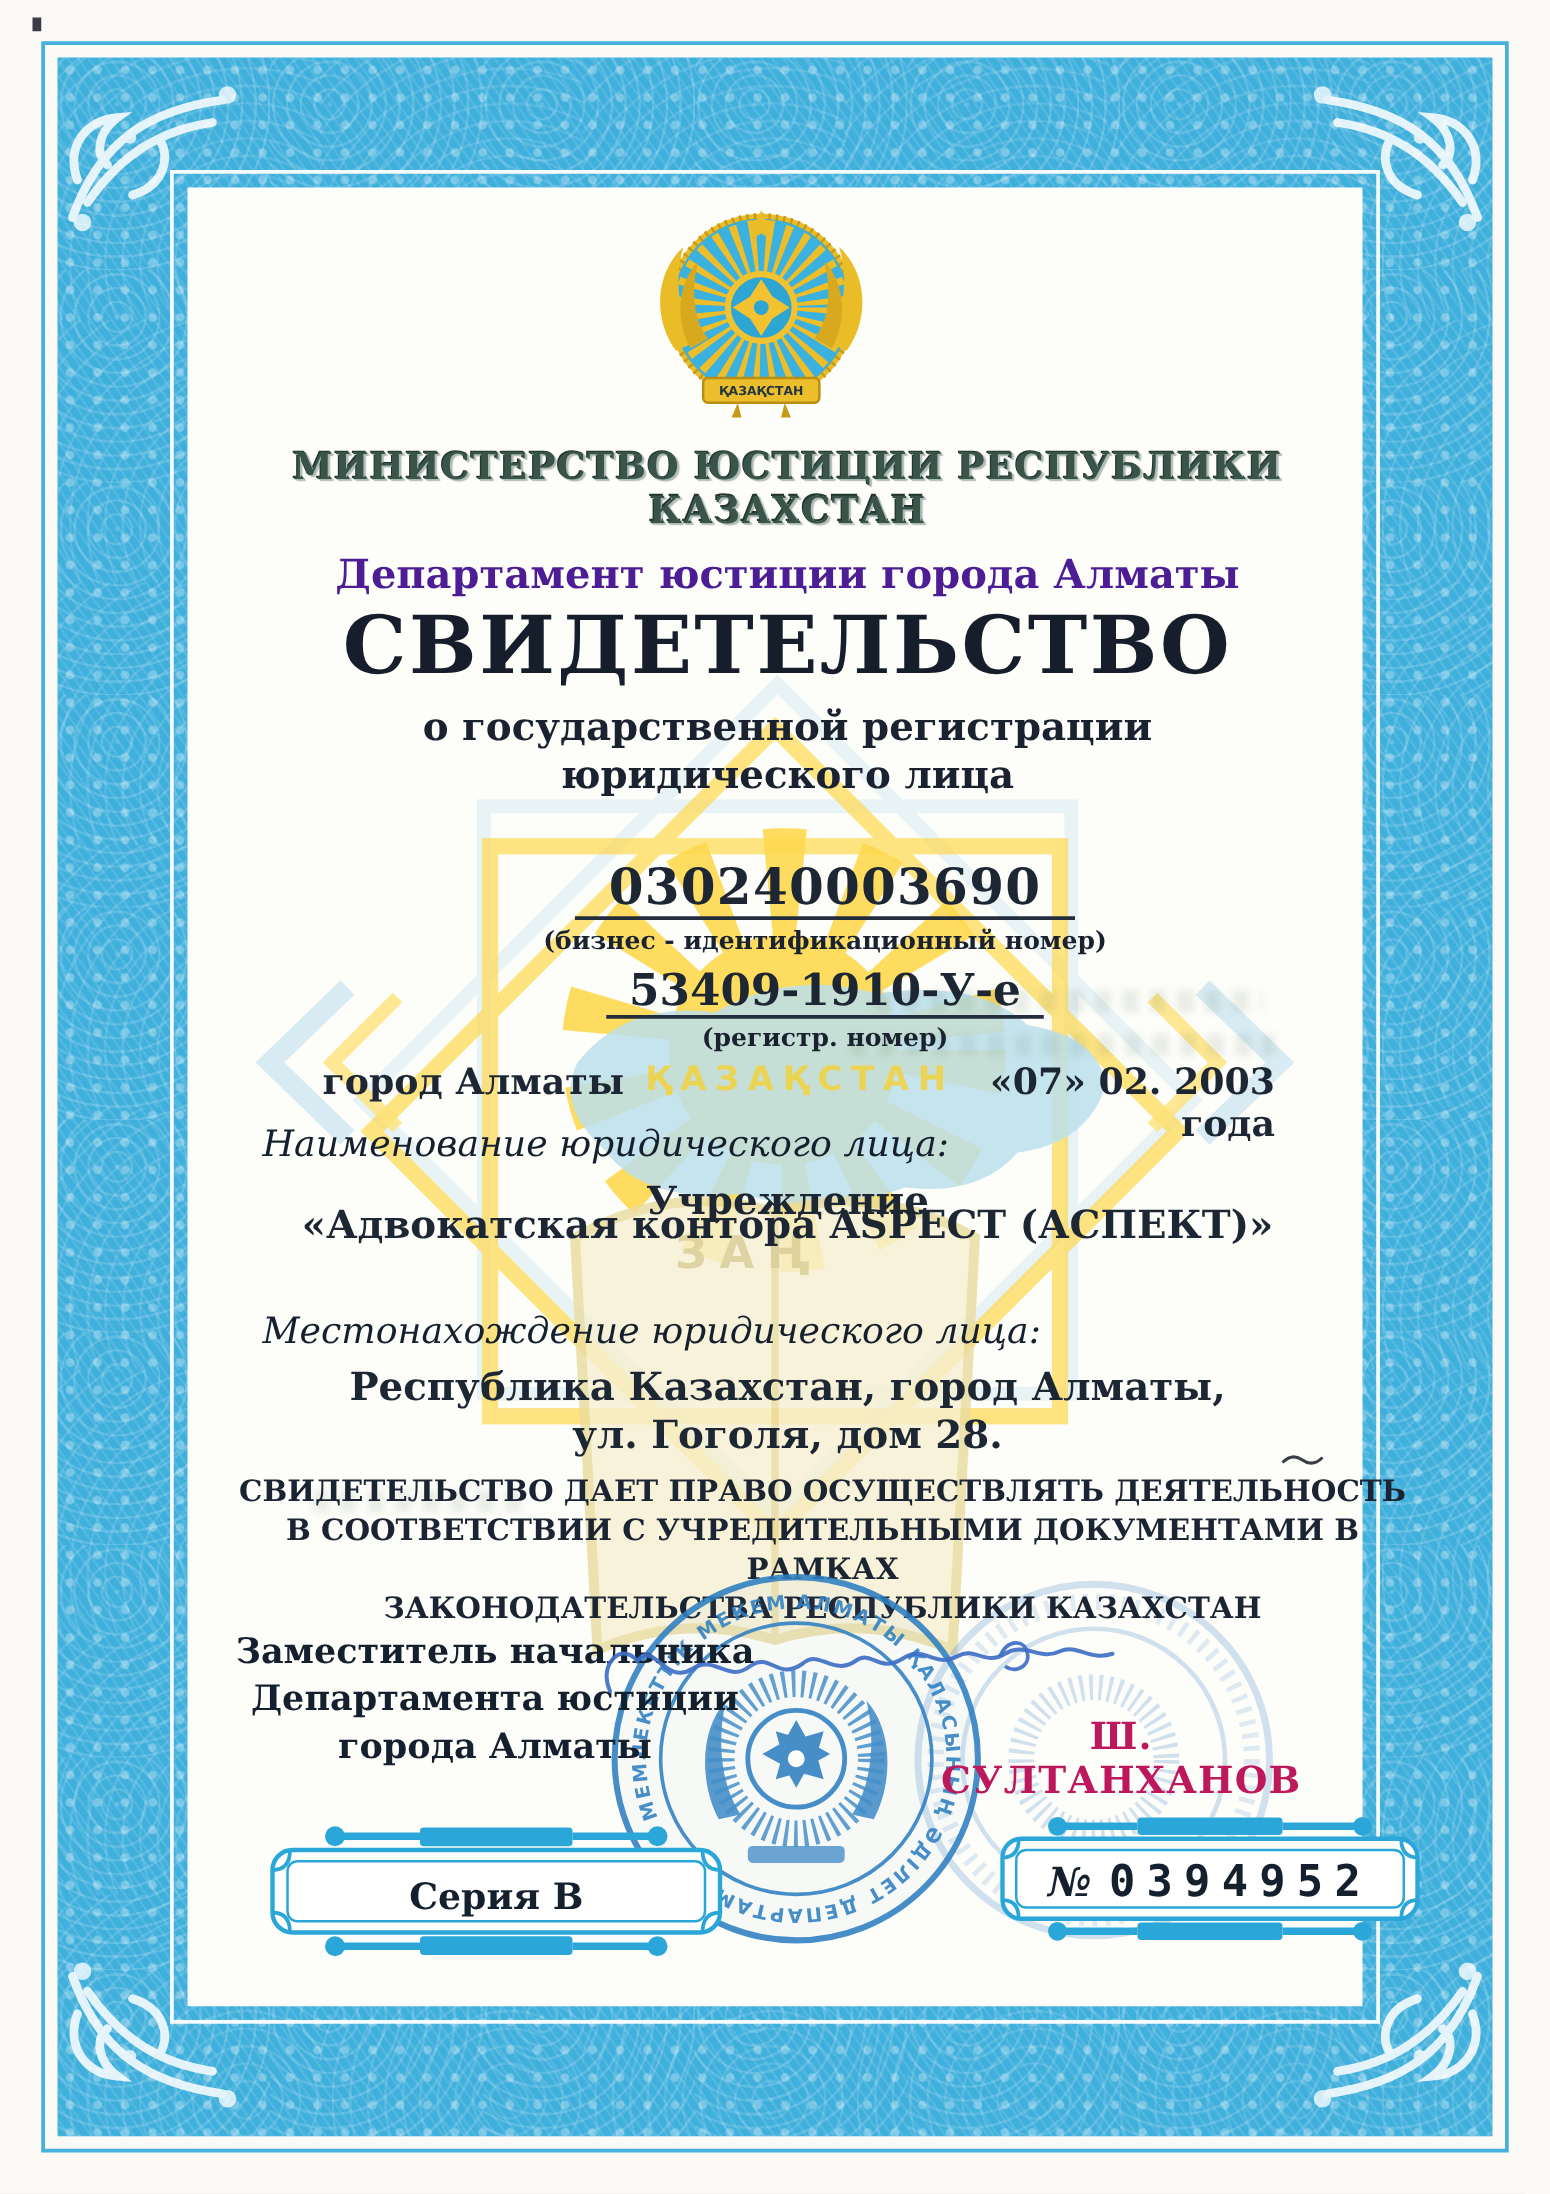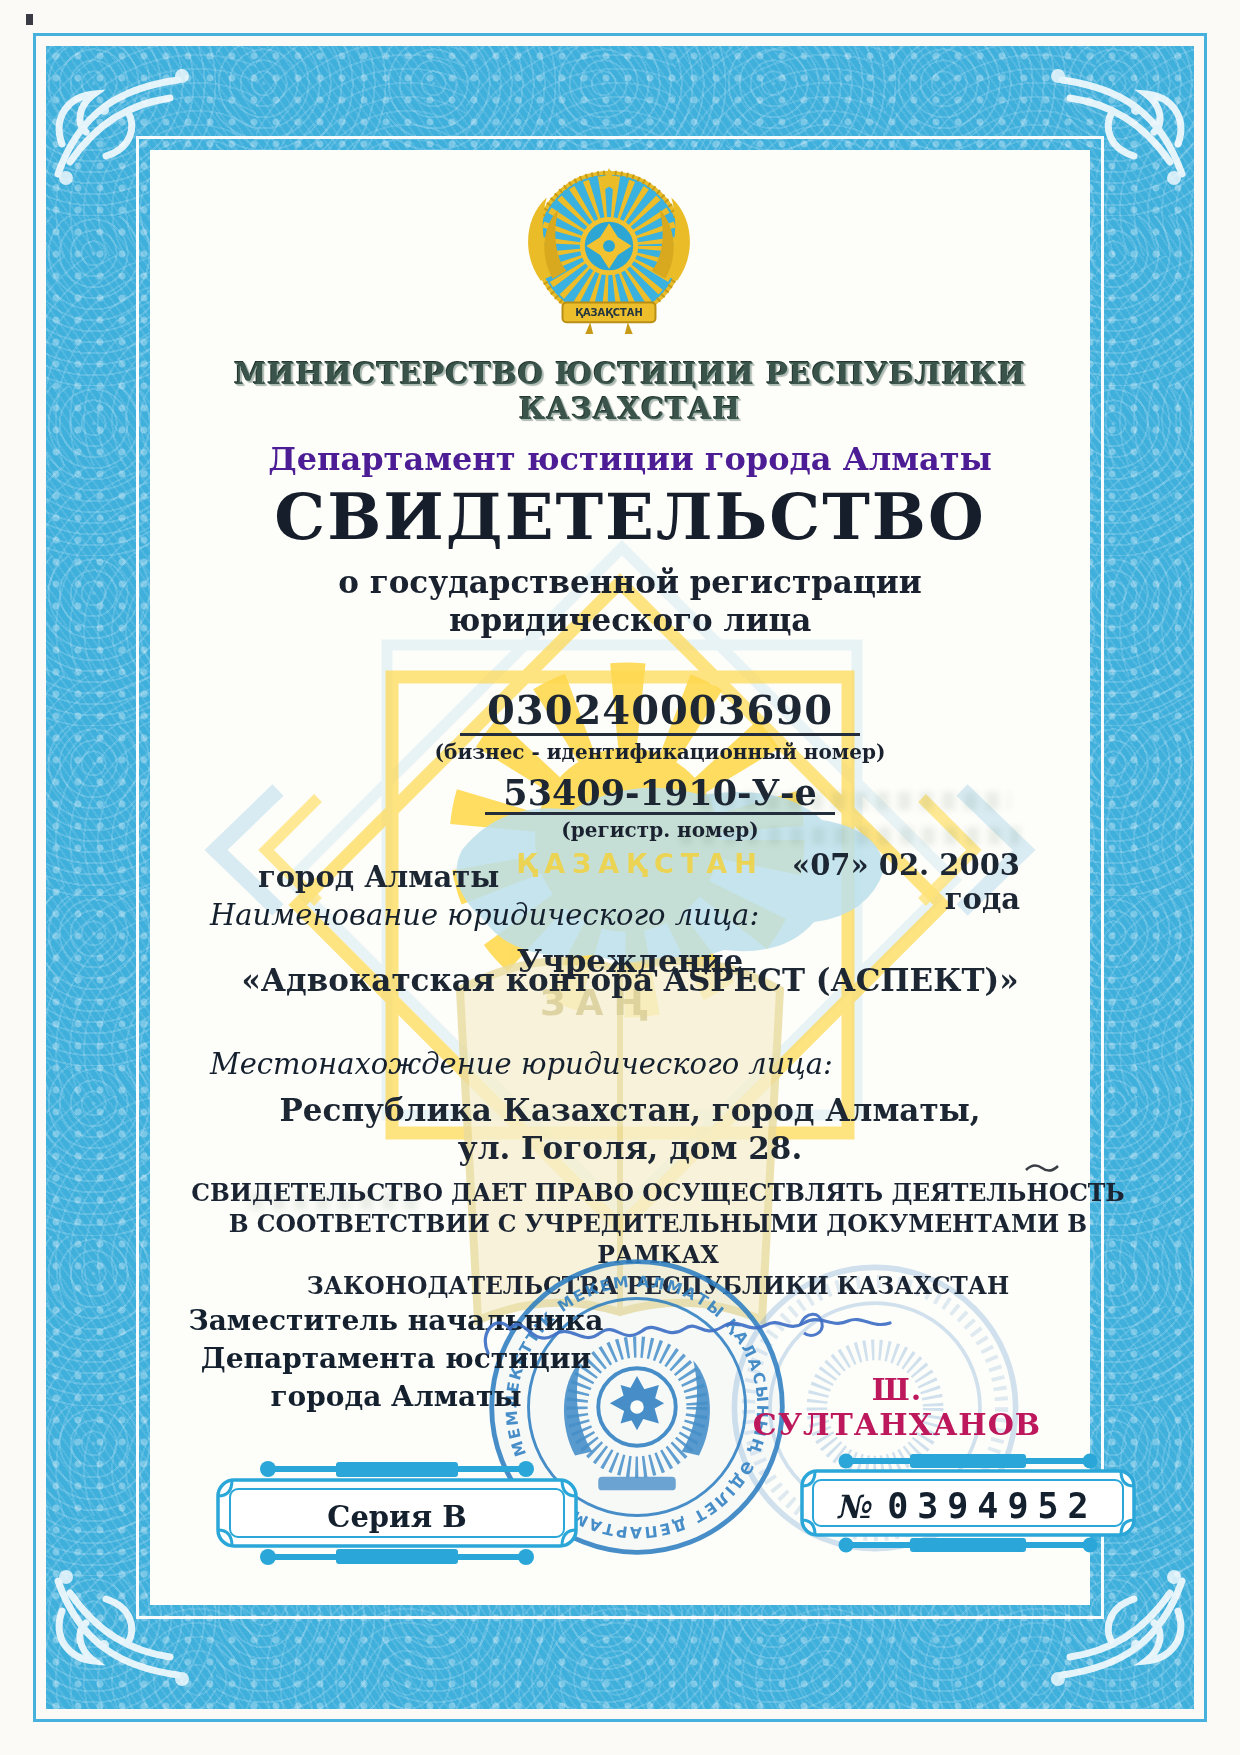--- a/index.html
+++ b/index.html
@@ -42,21 +42,21 @@
   .cert-title{top:479px;font-size:64px;font-weight:600;letter-spacing:2px;color:#161d2b;}
   .subtitle{top:563px;font-size:31px;font-weight:bold;line-height:38px;color:#1a2230;}
   .bin-value{top:686px;font-size:40px;font-weight:bold;letter-spacing:1px;transform:translateX(30px);}
   .rule{position:absolute;height:3px;background:#232d3c;transform:translateX(30px);}
   .rule-bin{left:430px;top:733px;width:400px;}
   .small-label{font-size:20px;font-weight:bold;color:#1a2230;transform:translateX(30px);}
   .bin-label{top:740px;}
   .reg-value{top:772px;font-size:35px;font-weight:bold;transform:translateX(30px);}
   .rule-reg{left:455px;top:812px;width:350px;}
   .reg-label{top:818px;}
-  .city{left:258px;top:848px;font-size:29px;font-weight:600;margin-top:12px;}
+  .city{left:258px;top:848px;font-size:29px;font-weight:600;}
   .date{left:740px;top:848px;width:280px;text-align:right;font-size:29px;font-weight:600;}
   .field-label{position:absolute;left:210px;font-size:29px;font-style:italic;color:#15202e;}
   .name-label{top:898px;}
   .name-1{top:943px;font-size:31px;font-weight:600;}
   .name-2{top:962px;font-size:31px;font-weight:600;}
   .loc-label{top:1047px;}
   .loc-1{top:1092px;font-size:31px;font-weight:600;}
   .loc-2{top:1130px;font-size:31px;font-weight:600;}
   .rights{top:1178px;font-size:23.5px;font-weight:bold;line-height:31px;color:#1b2432;padding-left:28px;}
   .sig-position{position:absolute;left:186px;top:1302px;width:420px;text-align:center;

